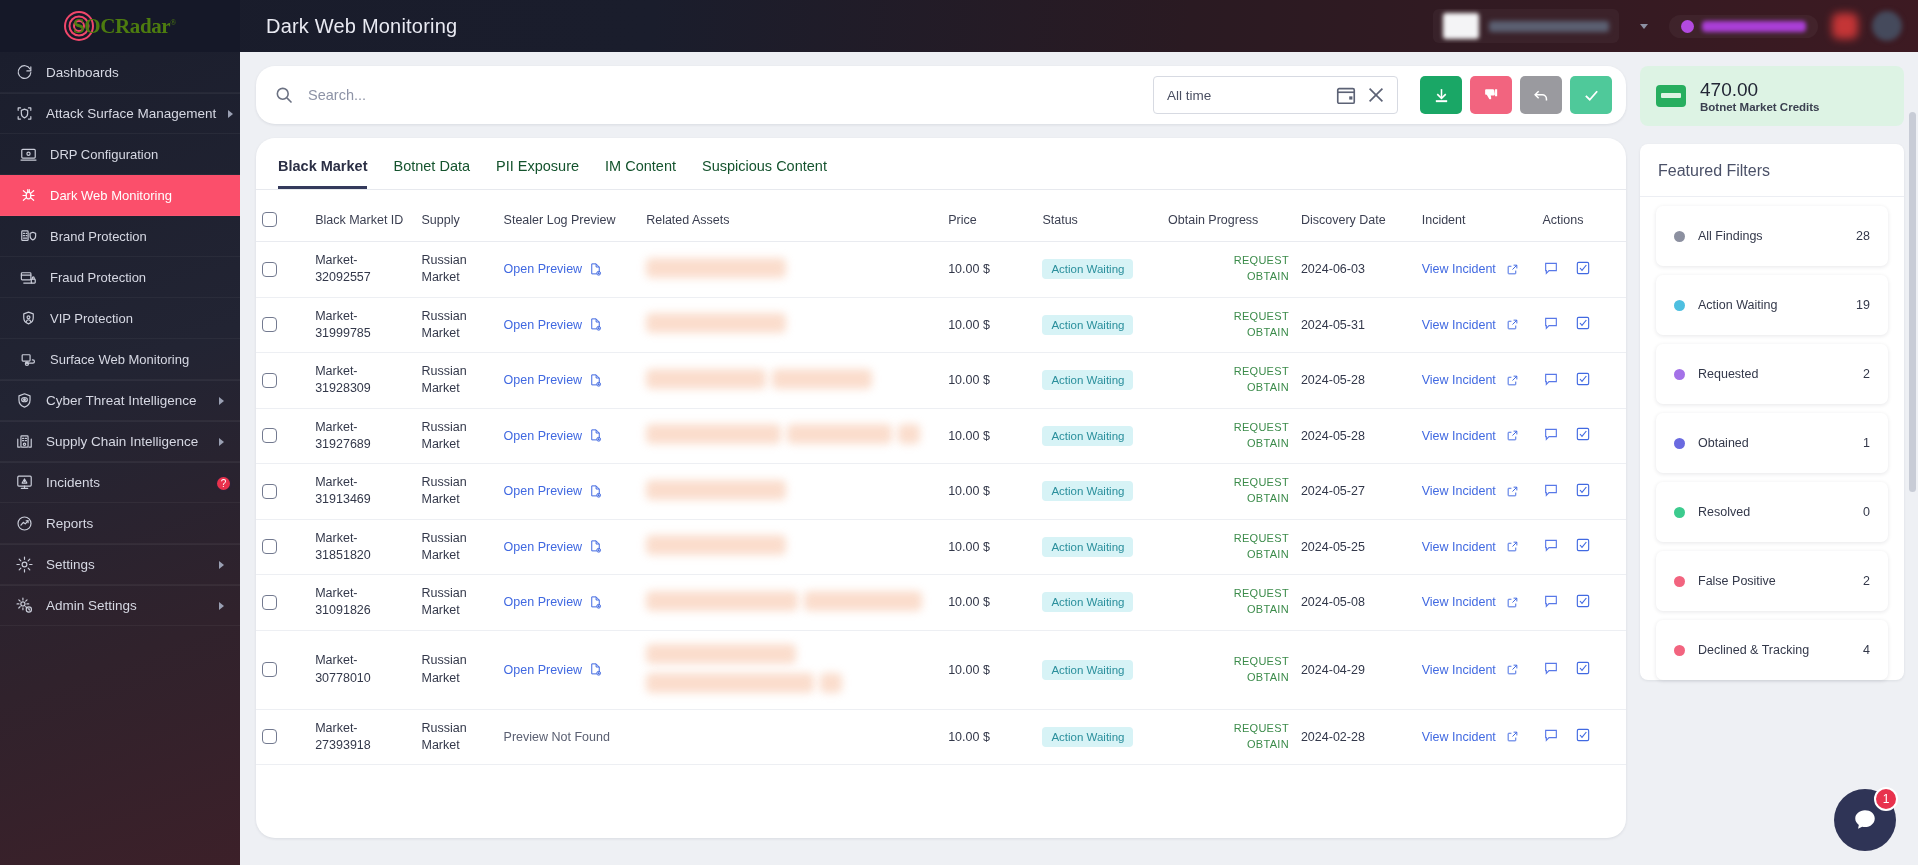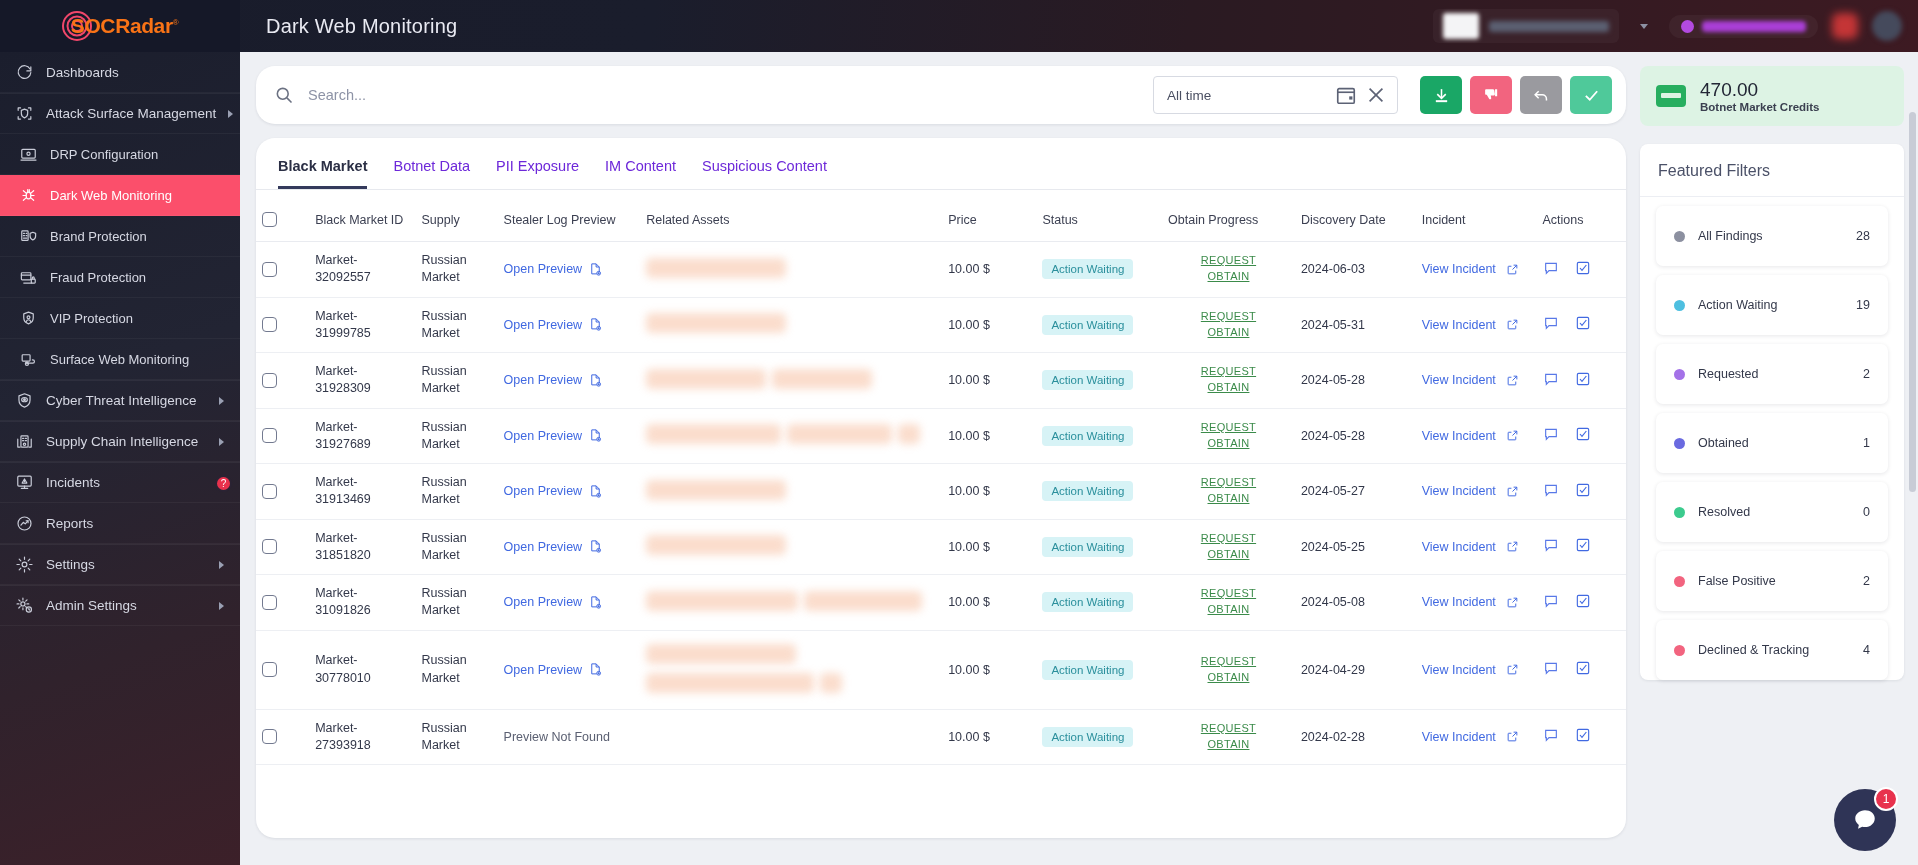--- a/index.html
+++ b/index.html
@@ -23,22 +23,22 @@
   }
   .logo-mark { position: relative; width: 30px; height: 30px; margin-right: 1px; }
   .logo-mark .ring {
     position: absolute; border: 2.5px solid #f1476b; border-radius: 50%;
     left: 50%; top: 50%; transform: translate(-50%,-50%);
   }
   .r1 { width: 30px; height: 30px; }
   .r2 { width: 21px; height: 21px; }
   .r3 { width: 12px; height: 12px; }
   .logo-text {
-    color: #f97316; font-weight: 700; font-size: 21px; letter-spacing: -0.4px;
-    position: relative; margin-left: -22px;
+    color: #4d7c0f; font-weight: 700; font-size: 21px; letter-spacing: -0.4px;
+    position: relative; margin-left: -22px; font-family: Liberation Serif, serif;
   }
   .logo-text sup { font-size: 8px; vertical-align: super; font-weight: 400; }
   .page-title {
     color: #e9eaf2; font-size: 20px; margin-left: 26px; font-weight: 400;
     letter-spacing: .2px;
   }
   .topbar-right { margin-left: auto; display: flex; align-items: center; gap: 14px; padding-right: 16px; }
   .org-chip {
     display: flex; align-items: center; gap: 10px; background: rgba(255,255,255,.04);
     border-radius: 6px; padding: 4px 10px;
@@ -111,21 +111,21 @@
   .ibtn { width: 22px; height: 22px; display: flex; align-items: center; justify-content: center; cursor: pointer; }
   .abtn {
     width: 42px; height: 38px; border-radius: 5px; display: flex; align-items: center; justify-content: center;
     margin-left: 8px; cursor: pointer; color: #fff;
   }
   .abtn svg { width: 17px; height: 17px; }
 
   .content-card { height: 700px; overflow: hidden; position: relative; }
   .tabs { display: flex; gap: 26px; padding: 0 22px; border-bottom: 1px solid #e7e9ee; height: 52px; align-items: flex-end; }
   .tab {
-    font-size: 14.5px; color: #6d28d9; padding-bottom: 12px; cursor: pointer;
+    font-size: 14.5px; color: #14532d; padding-bottom: 12px; cursor: pointer;
     border-bottom: 3px solid transparent; white-space: nowrap;
   }
   .tab.active { color: #2b2f45; font-weight: 700; border-bottom-color: #343a5c; }
 
   table { width: 100%; border-collapse: collapse; table-layout: fixed; }
   thead th {
     font-size: 12.5px; font-weight: 400; color: #3b3f51; text-align: left;
     padding: 22px 6px 14px 6px; border-bottom: 1px solid #e9ebf0; white-space: nowrap;
   }
   tbody td {
@@ -142,21 +142,21 @@
   .nf { color: #5b6072; }
   .blurtag {
     display: inline-block; height: 20px; border-radius: 5px;
     background: #f8c8ae; filter: blur(4px); opacity: .62; margin: 3px 6px 3px 0;
   }
   .badge-aw {
     display: inline-block; background: #d7f3f6; color: #2a8f9c; font-size: 11.5px;
     padding: 4px 9px; border-radius: 4px; white-space: nowrap;
   }
   .obtain {
-    color: #3b8b4a; font-size: 11px; letter-spacing: .3px; line-height: 1.45; text-align: center; text-decoration: underline;
+    color: #3b8b4a; font-size: 11px; letter-spacing: .3px; line-height: 1.45; text-align: right;
   }
   .act-ico { display: inline-flex; gap: 16px; align-items: center; }
   .act-ico svg { width: 16px; height: 16px; cursor: pointer; }
 
   
   .rightpanel {
     position: absolute; top: 52px; left: 1638px; width: 280px; height: 813px;
     padding: 14px 14px 0 2px; overflow: hidden;
   }
   .credits {

